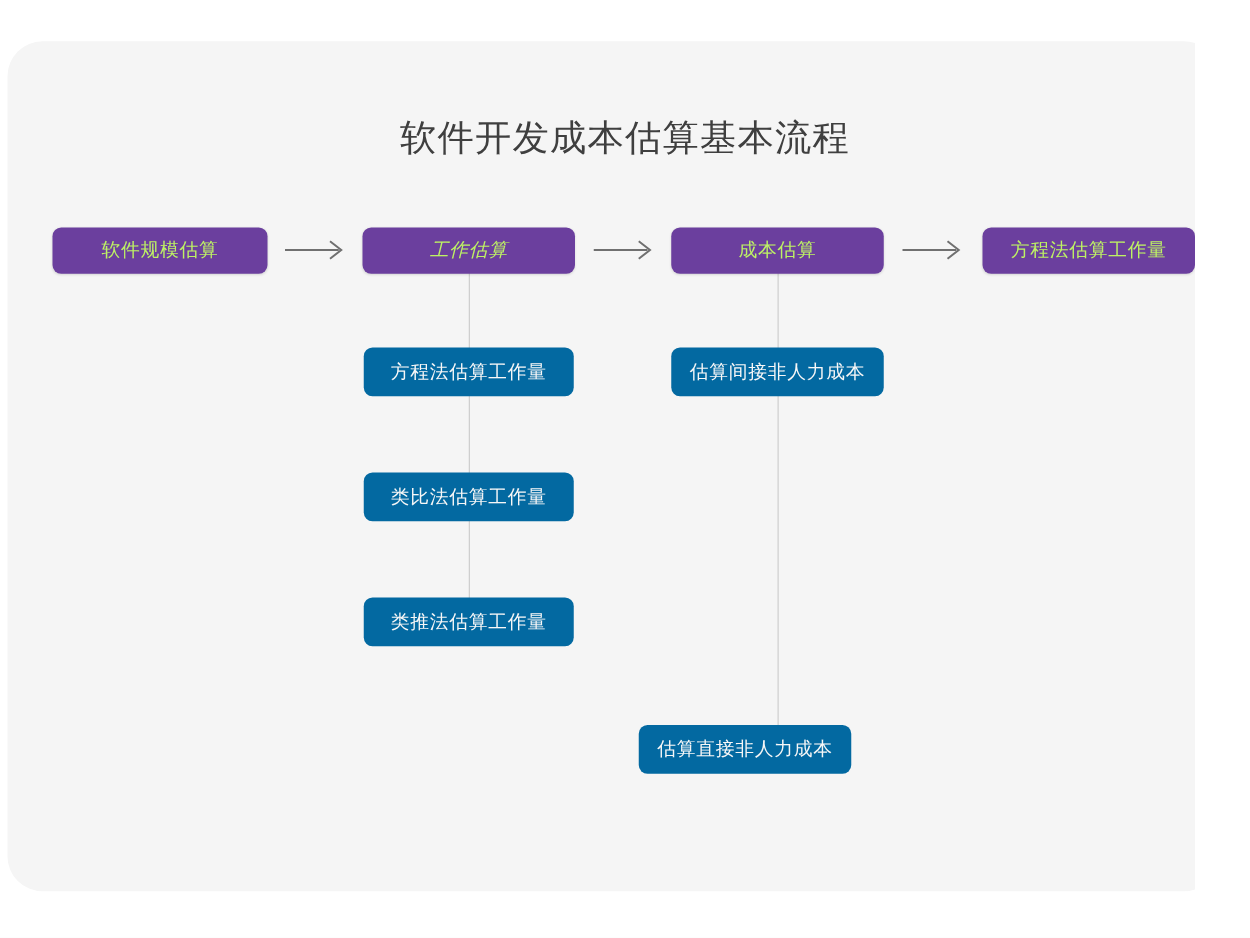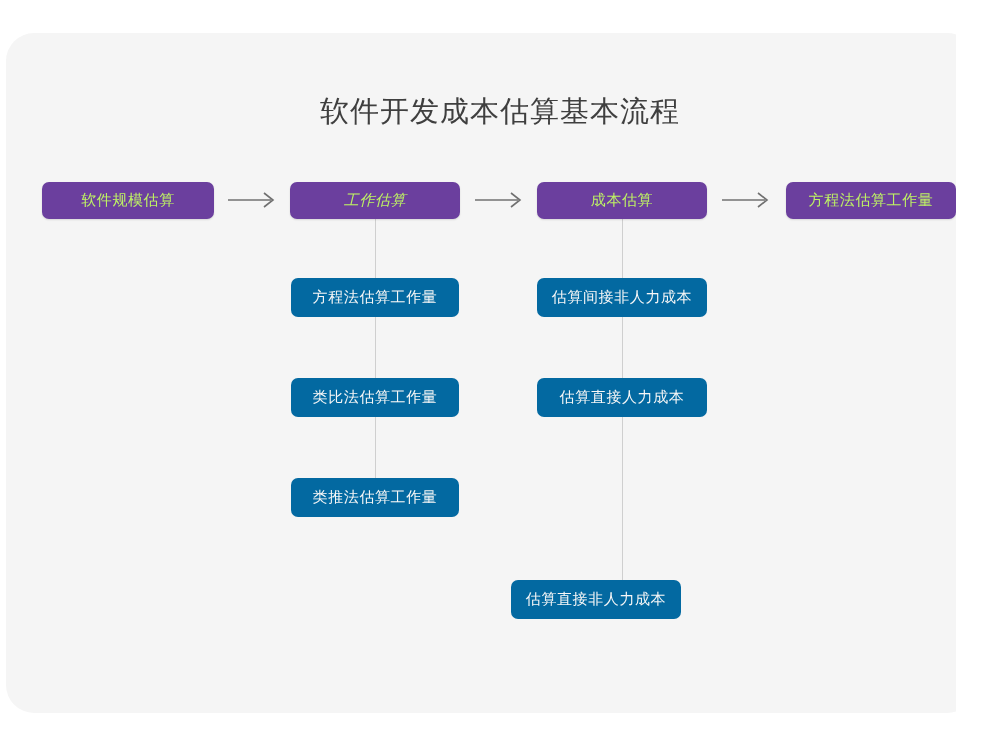--- a/index.html
+++ b/index.html
@@ -134,18 +134,17 @@
   <div class="node primary" style="left:786px; top:182px; width:170px; height:37px;">方程法估算工作量</div>
 
   <div class="node secondary" style="left:291px; top:278px; width:168px; height:39px;">方程法估算工作量</div>
 
   <div class="node secondary" style="left:291px; top:378px; width:168px; height:39px;">类比法估算工作量</div>
 
   <div class="node secondary" style="left:291px; top:478px; width:168px; height:39px;">类推法估算工作量</div>
 
   <div class="node secondary" style="left:537px; top:278px; width:170px; height:39px;">估算间接非人力成本</div>
 
-  <div class="node secondary" style="left:537px; top:378px; width:170px; height:39px;">估算直接人力成本</div>
 
 
   <div class="node secondary" style="left:511px; top:580px; width:170px; height:39px;">估算直接非人力成本</div>
 
 </div>
 
 </body></html>

